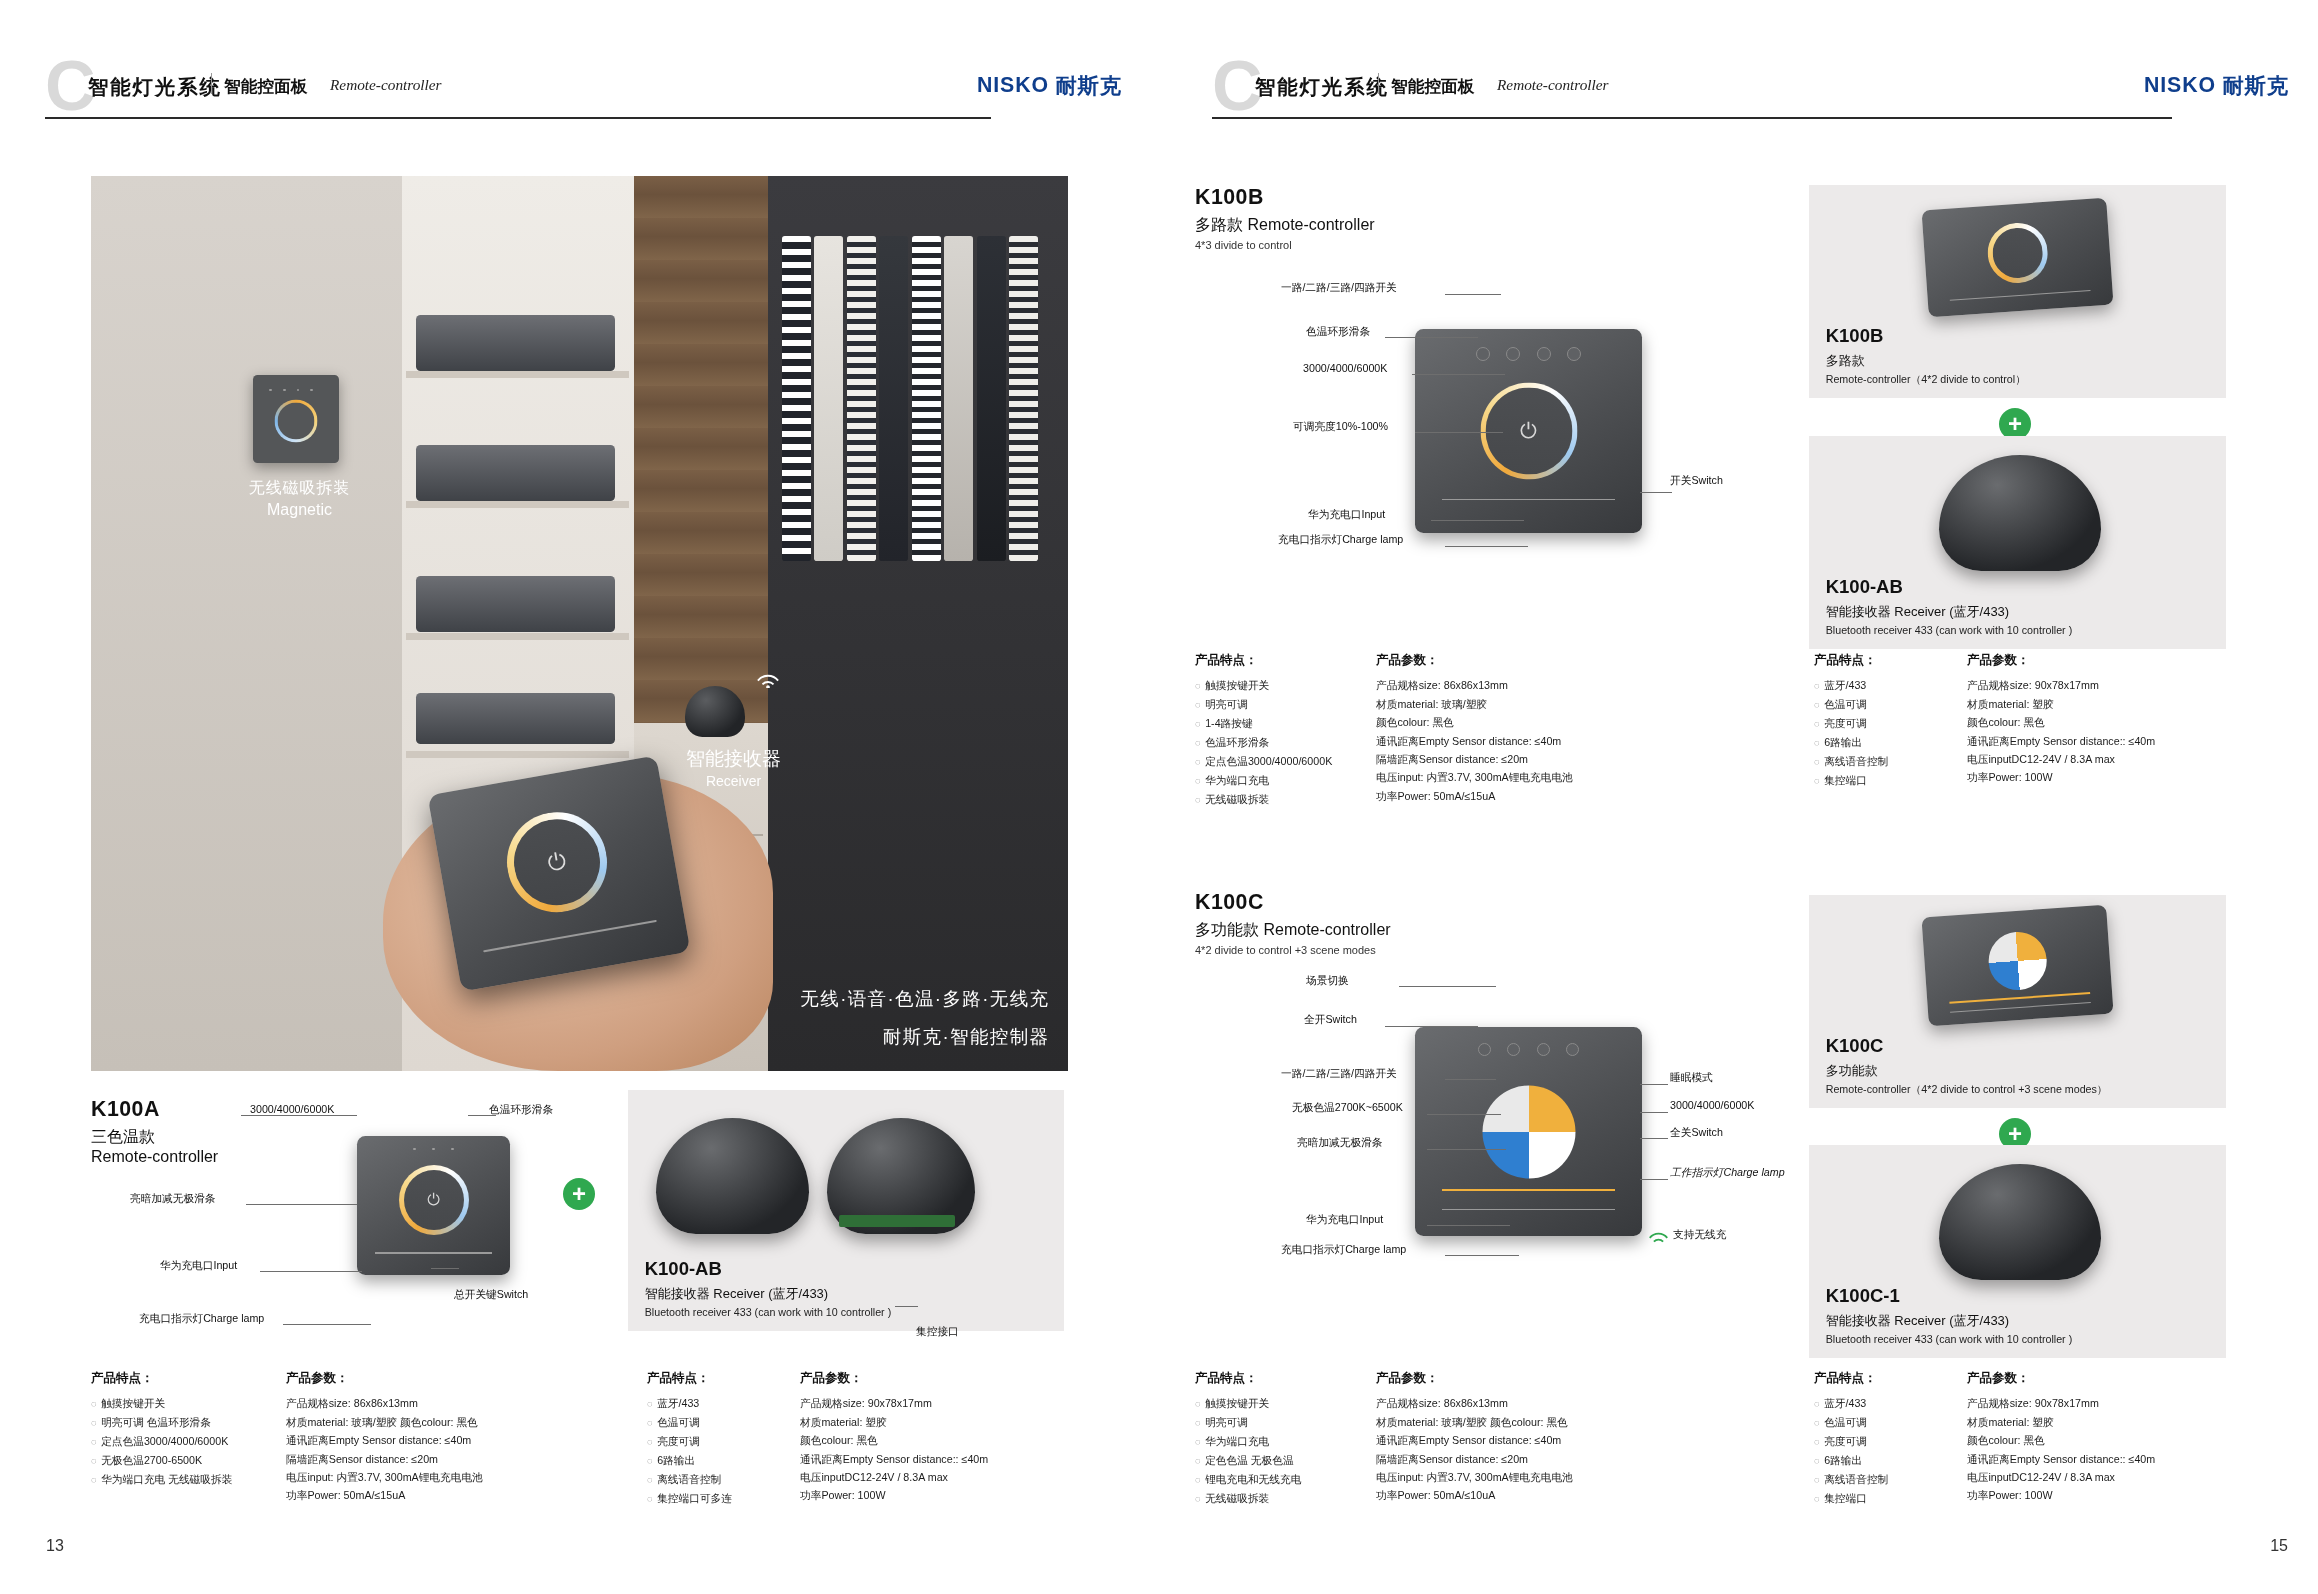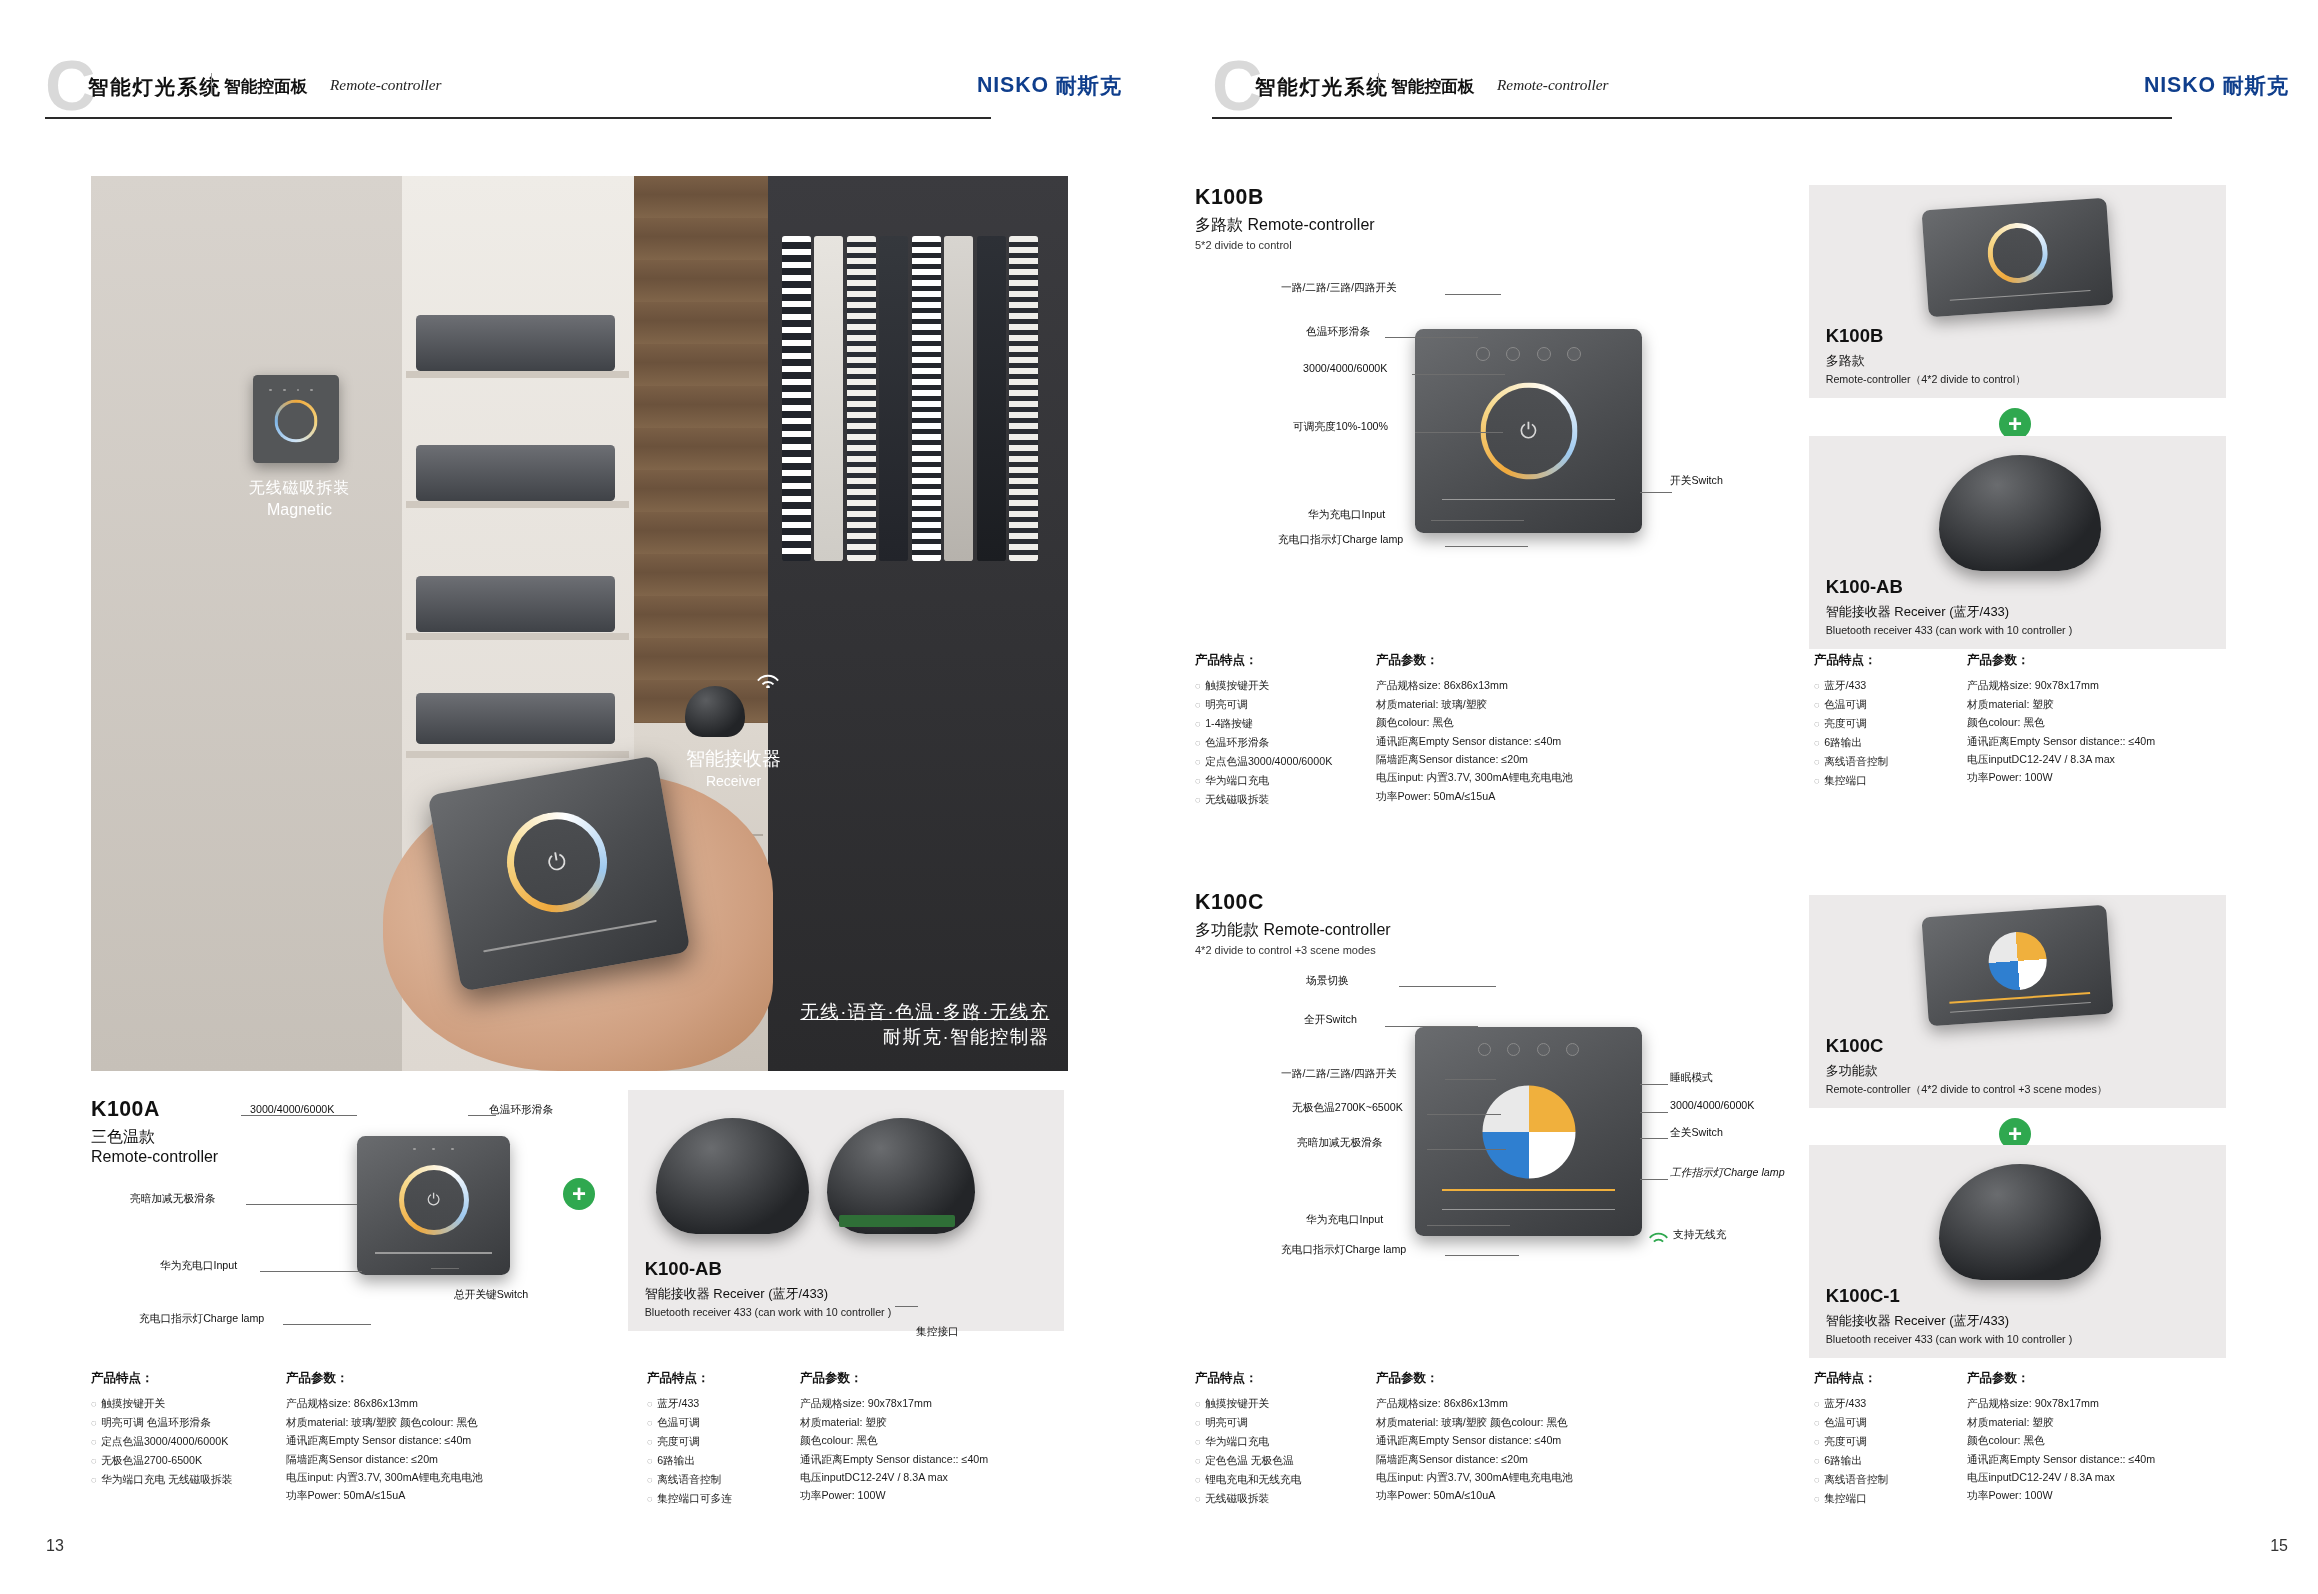--- a/index.html
+++ b/index.html
@@ -176,21 +176,21 @@
     position:absolute; left:50%; top:44%; transform:translate(-50%,-50%);
     color:#ddd; font-size:23px;
   }
   .hero .remote .slider {
     position:absolute; left:28px; bottom:35px; width:176px; height:1.9px;
     background:#9a9a9a; border-radius:0.9px;
   }
   .hero .hero-claim {
     position:absolute; right:18.5px; bottom:22px; text-align:right; color:#fff;
   }
-  .hero .hero-claim .l1 { font-size:18.5px; letter-spacing:1.4px; margin-bottom:0;text-decoration:underline;}
+  .hero .hero-claim .l1 { font-size:18.5px; letter-spacing:1.4px; margin-bottom:13px;}
   .hero .hero-claim .l2 { font-size:18.5px; letter-spacing:1.4px; }
 
   
   .prod-title { position:absolute; }
   .prod-title .code { font-size:21.3px; font-weight:700; color:#111; letter-spacing:0.5px;}
   .prod-title .cn   { font-size:16px; color:#111; margin-top:4.6px;}
   .prod-title .en   { font-size:16px; color:#111;}
   .prod-title .sub  { font-size:11px; color:#333; margin-top:3.7px;}
 
   .shot {
@@ -455,21 +455,21 @@
         <div class="brand">
           <span class="nisko">NISKO</span>
           <span class="cn">耐斯克</span>
         </div>
       </div>
     </div>
 
     <div class="prod-title" style="left:28px; top:185px;">
       <div class="code">K100B</div>
       <div class="cn">多路款 Remote-controller</div>
-      <div class="sub">5*2 divide to control</div>
+      <div class="sub">4*3 divide to control</div>
     </div>
 
     <div class="device" style="left:248px; top:329px; width:227px; height:204px;">
       <div class="topdots" style="top:17.6px;"><i style="width:14px;height:14px;background:#5f6164;border:0.5px solid #8a8a8a;"></i><i style="width:14px;height:14px;background:#5f6164;border:0.5px solid #8a8a8a;"></i><i style="width:14px;height:14px;background:#5f6164;border:0.5px solid #8a8a8a;"></i><i style="width:14px;height:14px;background:#5f6164;border:0.5px solid #8a8a8a;"></i></div>
       <div class="dring" style="width:97px;height:97px;top:50%;"></div>
       <div class="dpwr" style="font-size:21.3px;top:50%;">⏻</div>
       <div class="dslider" style="bottom:33px;"></div>
     </div>
 
     <div class="callout" style="left:114px; top:281px;">一路/二路/三路/四路开关</div>

